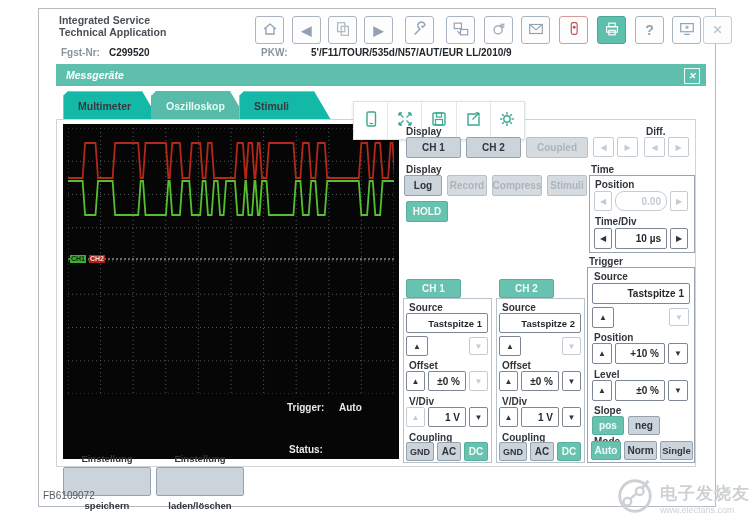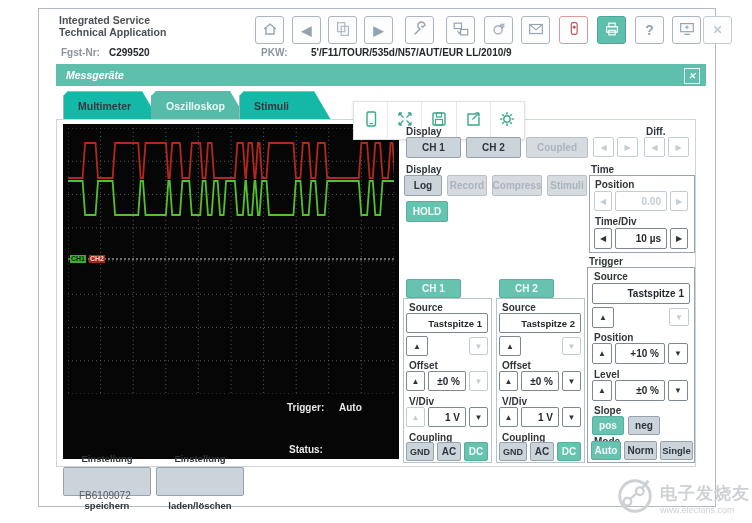--- a/index.html
+++ b/index.html
@@ -27,21 +27,21 @@
   .lbl{position:absolute;font-size:10px;font-weight:bold;color:#2f353b;}
   .btn{position:absolute;background:#cbd3db;border:1px solid #96a2ae;border-radius:2px;color:#2f353b;font-size:10px;font-weight:bold;display:flex;align-items:center;justify-content:center;box-sizing:border-box;}
   .btn.dis{background:#d6dbe0;border-color:#b7c0c9;color:#aab4be;}
   .btn.teal{background:#67c3af;border-color:#55b09c;color:#f2fbf8;}
   .spin{position:absolute;background:#fff;border:1px solid #7d8894;border-radius:2px;color:#2f353b;font-size:8px;display:flex;align-items:center;justify-content:center;box-sizing:border-box;}
   .spin.dis{border-color:#c3cbd3;color:#c3cbd3;}
   .val{position:absolute;background:#fff;border:1px solid #7d8894;border-radius:2px;color:#23282d;font-size:10px;font-weight:bold;display:flex;align-items:center;justify-content:flex-end;padding-right:5px;box-sizing:border-box;}
   .val.dis{border-color:#c3cbd3;color:#c3cbd3;}
   .gbox{position:absolute;border:1px solid #9aa4ae;background:#fff;box-sizing:border-box;}
   .footbtn{position:absolute;background:#cbd3db;border:1px solid #96a2ae;border-radius:2px;color:#2f353b;font-size:9.5px;font-weight:bold;text-align:center;line-height:11px;display:flex;flex-direction:column;align-items:center;justify-content:center;gap:36px;}
-  .fbid{position:absolute;left:4px;top:481px;font-size:10px;color:#555b61;margin-left:36px;}
+  .fbid{position:absolute;left:4px;top:481px;font-size:10px;color:#555b61;}
   .wm{position:absolute;right:2px;bottom:2px;display:flex;align-items:center;color:#cdd1d4;}
   .wm .t1{font-size:17px;font-weight:bold;letter-spacing:1px;}
   .wm .t2{font-size:9px;}
 </style>
 </head>
 <body>
 
 <div class="page">
   <div class="window">
 
@@ -254,21 +254,21 @@
     <div class="btn teal" style="left:367px;top:192px;width:42px;height:21px;">
         <span>HOLD</span>
       </div>
 
     <span class="lbl" style="left:552px;top:155px;">Time</span>
     <div class="gbox" style="left:550px;top:166px;width:106px;height:78px;"></div>
     <span class="lbl" style="left:556px;top:170px;">Position</span>
     <div class="spin dis" style="left:555px;top:182px;width:18px;height:20px;">
         <span>◀</span>
       </div>
-    <div class="val dis" style="left:576px;top:182px;width:52px;height:20px;">0.00</div>
+    <div class="val dis" style="left:576px;top:182px;width:52px;height:20px;border-radius:9px;">0.00</div>
     <div class="spin dis" style="left:631px;top:182px;width:18px;height:20px;">
         <span>▶</span>
       </div>
     <span class="lbl" style="left:556px;top:207px;">Time/Div</span>
     <div class="spin" style="left:555px;top:219px;width:18px;height:21px;">
         <span>◀</span>
       </div>
     <div class="val" style="left:576px;top:219px;width:52px;height:21px;">10 µs</div>
     <div class="spin" style="left:631px;top:219px;width:18px;height:21px;">
         <span>▶</span>

